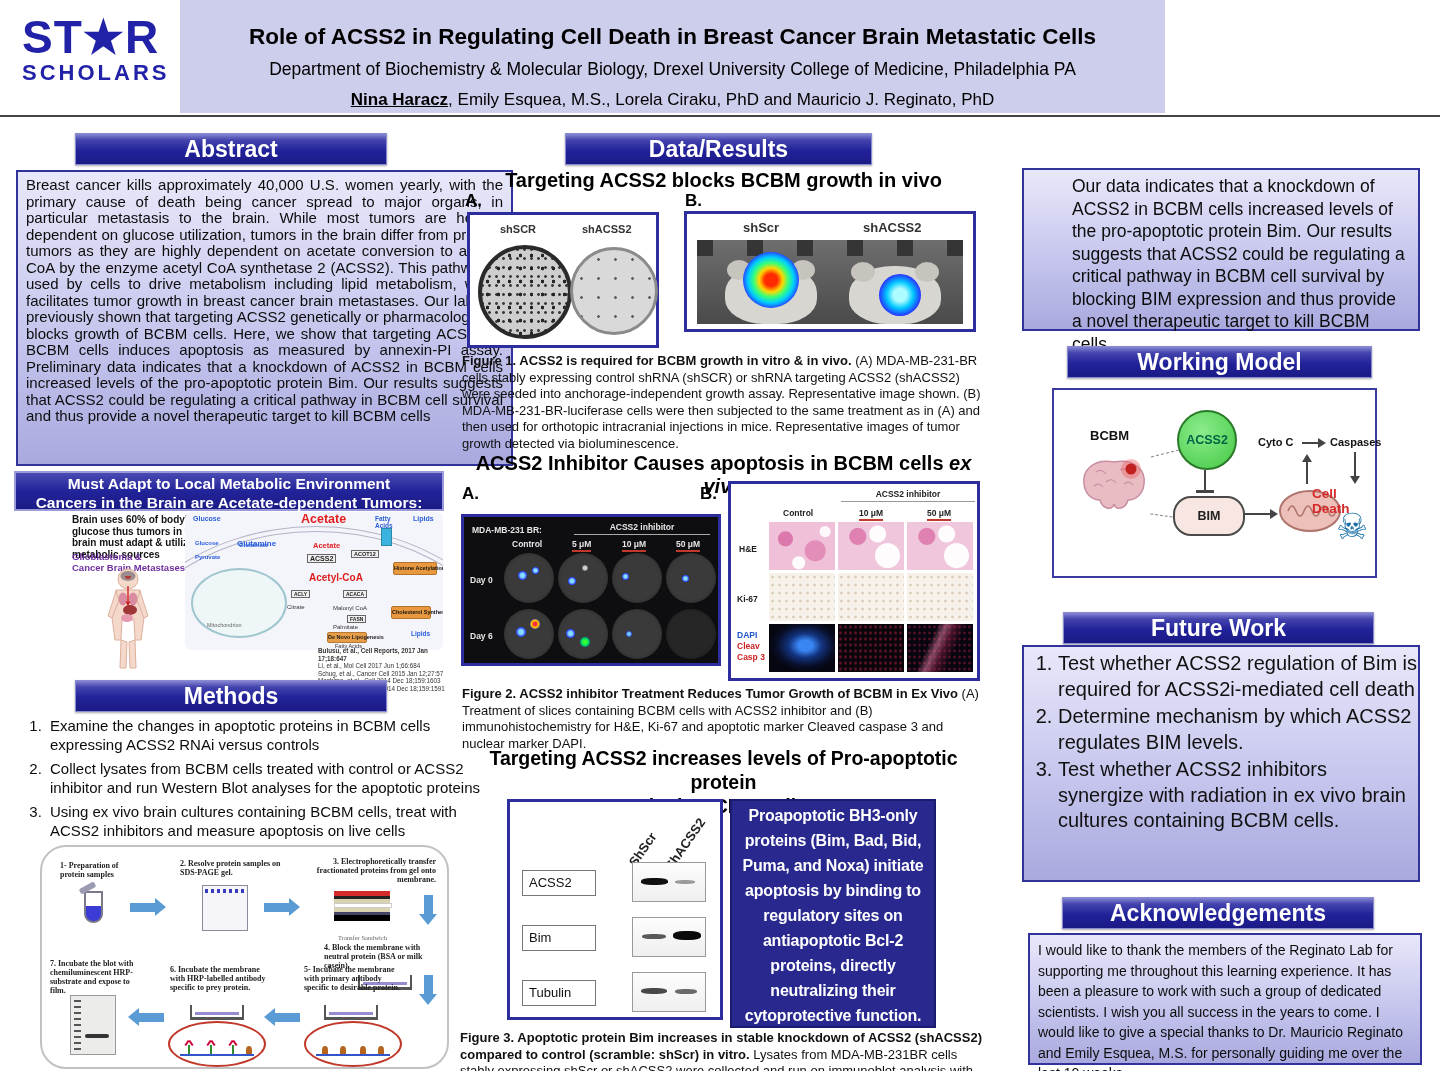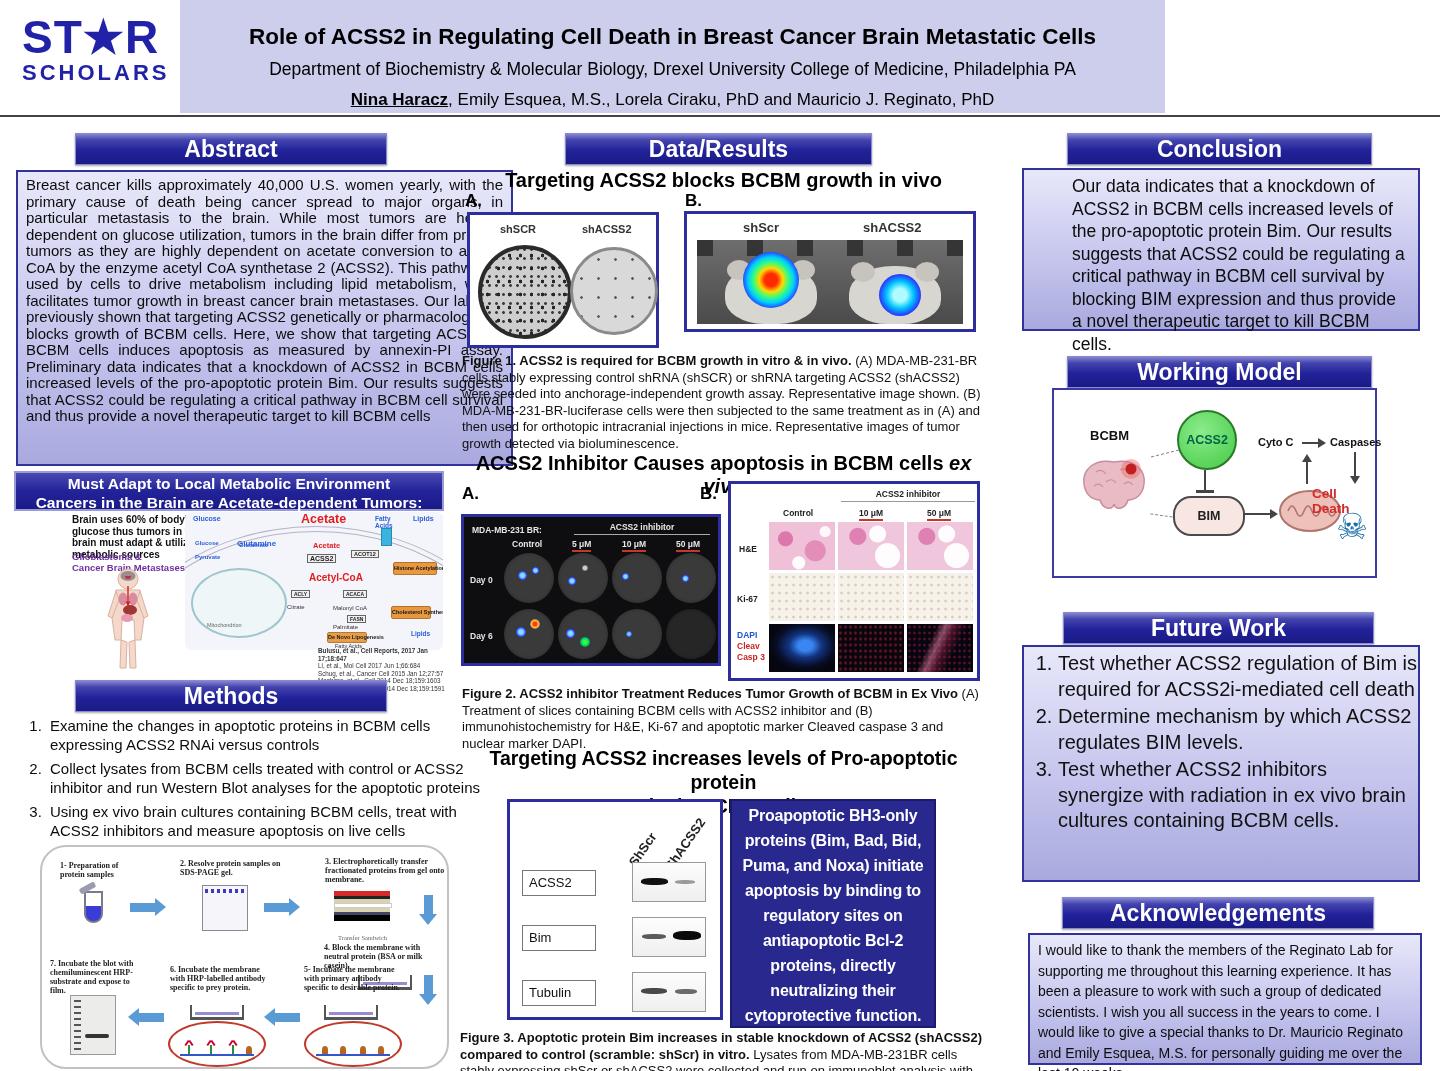--- a/index.html
+++ b/index.html
@@ -227,21 +227,21 @@
     <li>Using ex vivo brain cultures containing BCBM cells, treat with ACSS2 inhibitors and measure apoptosis on live cells</li>
   </ol>
 
   <div id="wb">
     <div class="wb-step" style="left:18px;top:14px;width:84px;">1- Preparation of protein samples</div>
     <div class="tube" style="left:42px;top:44px;"></div>
     <div class="barr" style="left:88px;top:56px;"></div>
     <div class="wb-step" style="left:138px;top:12px;width:112px;">2. Resolve protein samples on SDS-PAGE gel.</div>
     <div class="gel" style="left:160px;top:38px;"></div>
     <div class="barr" style="left:222px;top:56px;"></div>
-    <div class="wb-step" style="left:283px;top:10px;width:122px;">3. Electrophoretically transfer fractionated proteins from gel onto membrane.</div>
+    <div class="wb-step" style="left:272px;top:10px;width:122px;text-align:right;">3. Electrophoretically transfer fractionated proteins from gel onto membrane.</div>
     <div class="sand" style="left:292px;top:44px;">
       <div style="height:5px;background:#d42a2a;"></div>
       <div style="height:3px;background:#222;"></div>
       <div style="height:4px;background:#d9d2b0;"></div>
       <div style="height:3px;background:#fff;border:0.5px solid #ccc;"></div>
       <div style="height:4px;background:#d9d2b0;"></div>
       <div style="height:3px;background:#446;"></div>
       <div style="height:6px;background:#000;"></div>
     </div>
     <div class="wb-step" style="left:296px;top:86px;width:60px;font-weight:normal;font-size:6.5px;color:#666;">Transfer Sandwich</div>
@@ -386,26 +386,25 @@
     <div class="strip" style="top:170px;">
       <div class="band" style="left:8px;top:15px;width:26px;height:6px;background:#484848;"></div>
       <div class="band" style="left:42px;top:16px;width:22px;height:5px;background:#6a6a6a;"></div>
     </div>
   </div>
 
   <div id="bh3-box">Proapoptotic BH3-only proteins (Bim, Bad, Bid, Puma, and Noxa) initiate apoptosis by binding to regulatory sites on antiapoptotic Bcl-2 proteins, directly neutralizing their cytoprotective function.</div>
 
   <p class="cap" style="left:460px;top:1030px;width:527px;margin:0;"><span class="capb">Figure 3. Apoptotic protein Bim increases in stable knockdown of ACSS2 (shACSS2) compared to control (scramble: shScr) in vitro.</span><span> Lysates from MDA-MB-231BR cells stably expressing shScr or shACSS2 were collected and run on immunoblot analysis with indicated antibodies.</span></p>
 
-  <div class="banner" style="left:1067px;top:133px;width:303px;">Conclusion</div>
   <div class="lavbox" id="conclusion-box" style="left:1022px;top:168px;width:398px;height:163px;">
     <p class="rbody">Our data indicates that a knockdown of ACSS2 in BCBM cells increased levels of the pro-apoptotic protein Bim. Our results suggests that ACSS2 could be regulating a critical pathway in BCBM cell survival by blocking BIM expression and thus provide a novel therapeutic target to kill BCBM cells.</p>
   </div>
 
-  <div class="banner" style="left:1067px;top:356px;width:303px;">Working Model</div>
+  <div class="banner" style="left:1067px;top:346px;width:303px;">Working Model</div>
   <div id="wm-box">
     <div class="wm-lab" style="left:36px;top:38px;font-size:13px;">BCBM</div>
     <svg class="abs" style="left:22px;top:66px;" width="76" height="62" viewBox="0 0 76 62">
       <path d="M38 6 C18 2 6 14 8 28 C9 38 16 44 24 44 C26 52 36 56 38 48 C40 56 50 52 52 44 C60 44 67 38 68 28 C70 14 58 2 38 6 Z" fill="#e9bcc4" stroke="#c88da2" stroke-width="1.5"></path>
       <path d="M20 16 q6 -4 10 2 M30 26 q6 -5 10 1 M44 14 q6 -3 9 3 M18 30 q5 -4 9 1 M48 28 q5 -4 9 1" stroke="#c88da2" stroke-width="1.2" fill="none"></path>
       <circle cx="55" cy="13" r="10" fill="#e86a6a" opacity="0.45"></circle>
       <circle cx="55" cy="13" r="5.5" fill="#c02020"></circle>
     </svg>
     <div class="dash" style="left:96px;top:58px;width:70px;transform:rotate(-14deg);"></div>
     <div class="dash" style="left:96px;top:128px;width:66px;transform:rotate(8deg);"></div>

